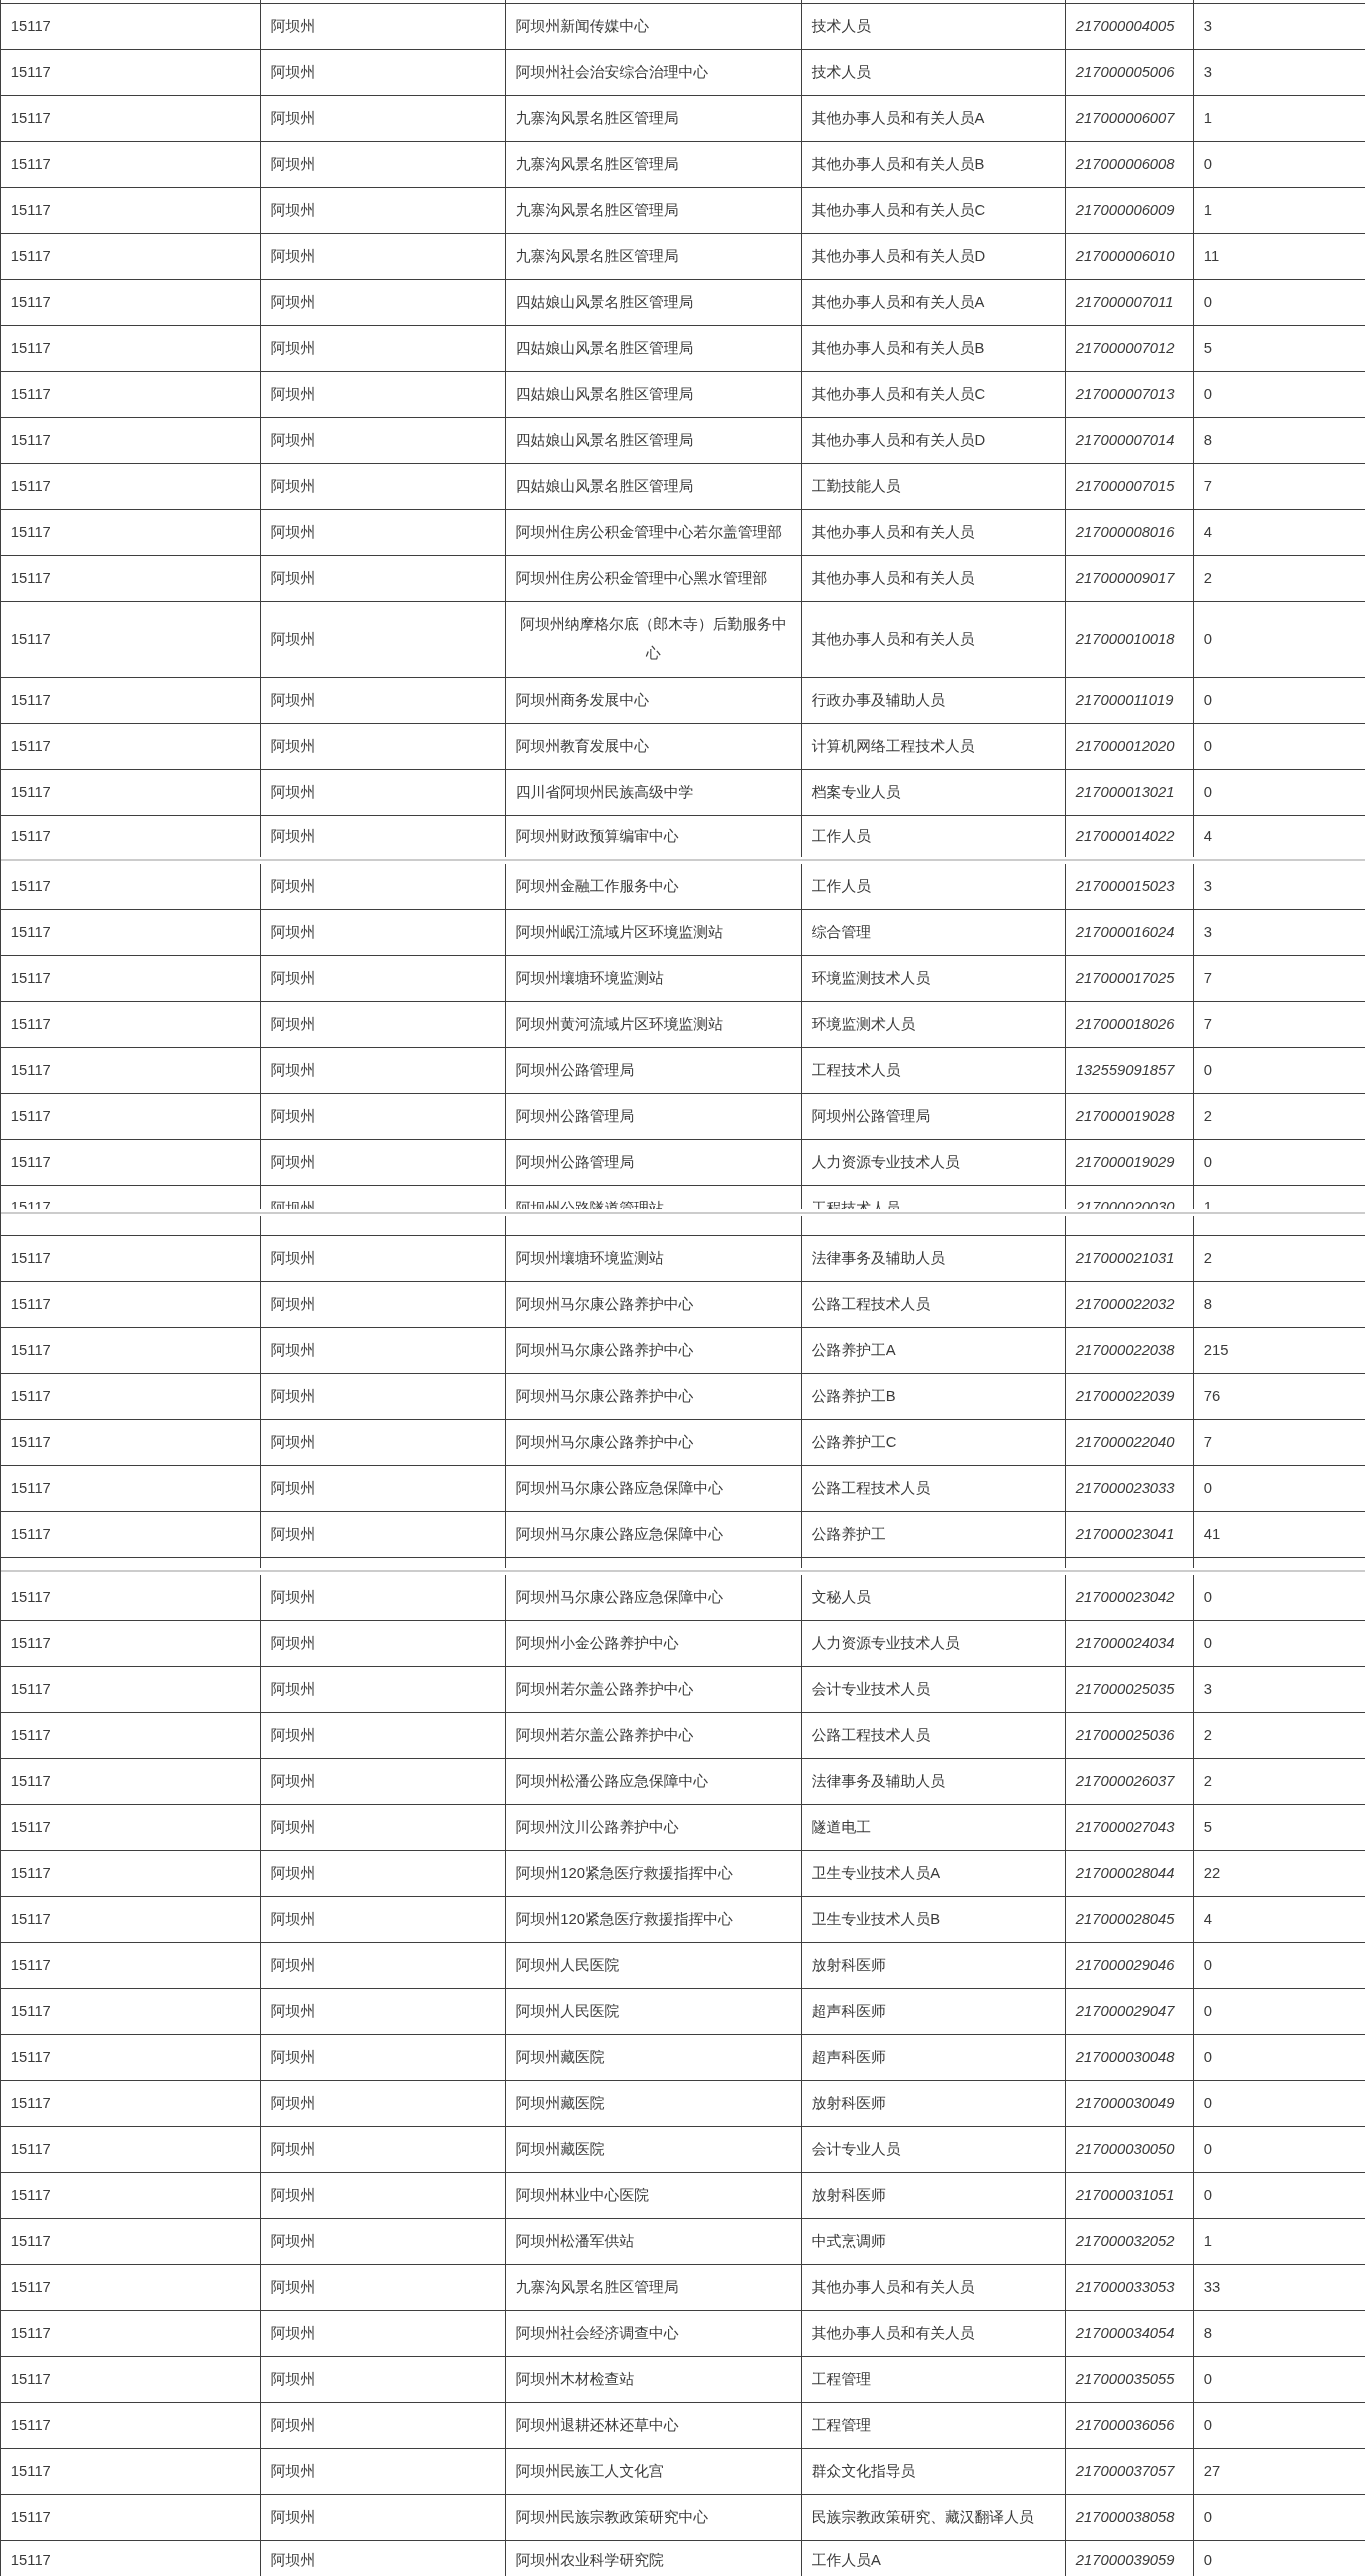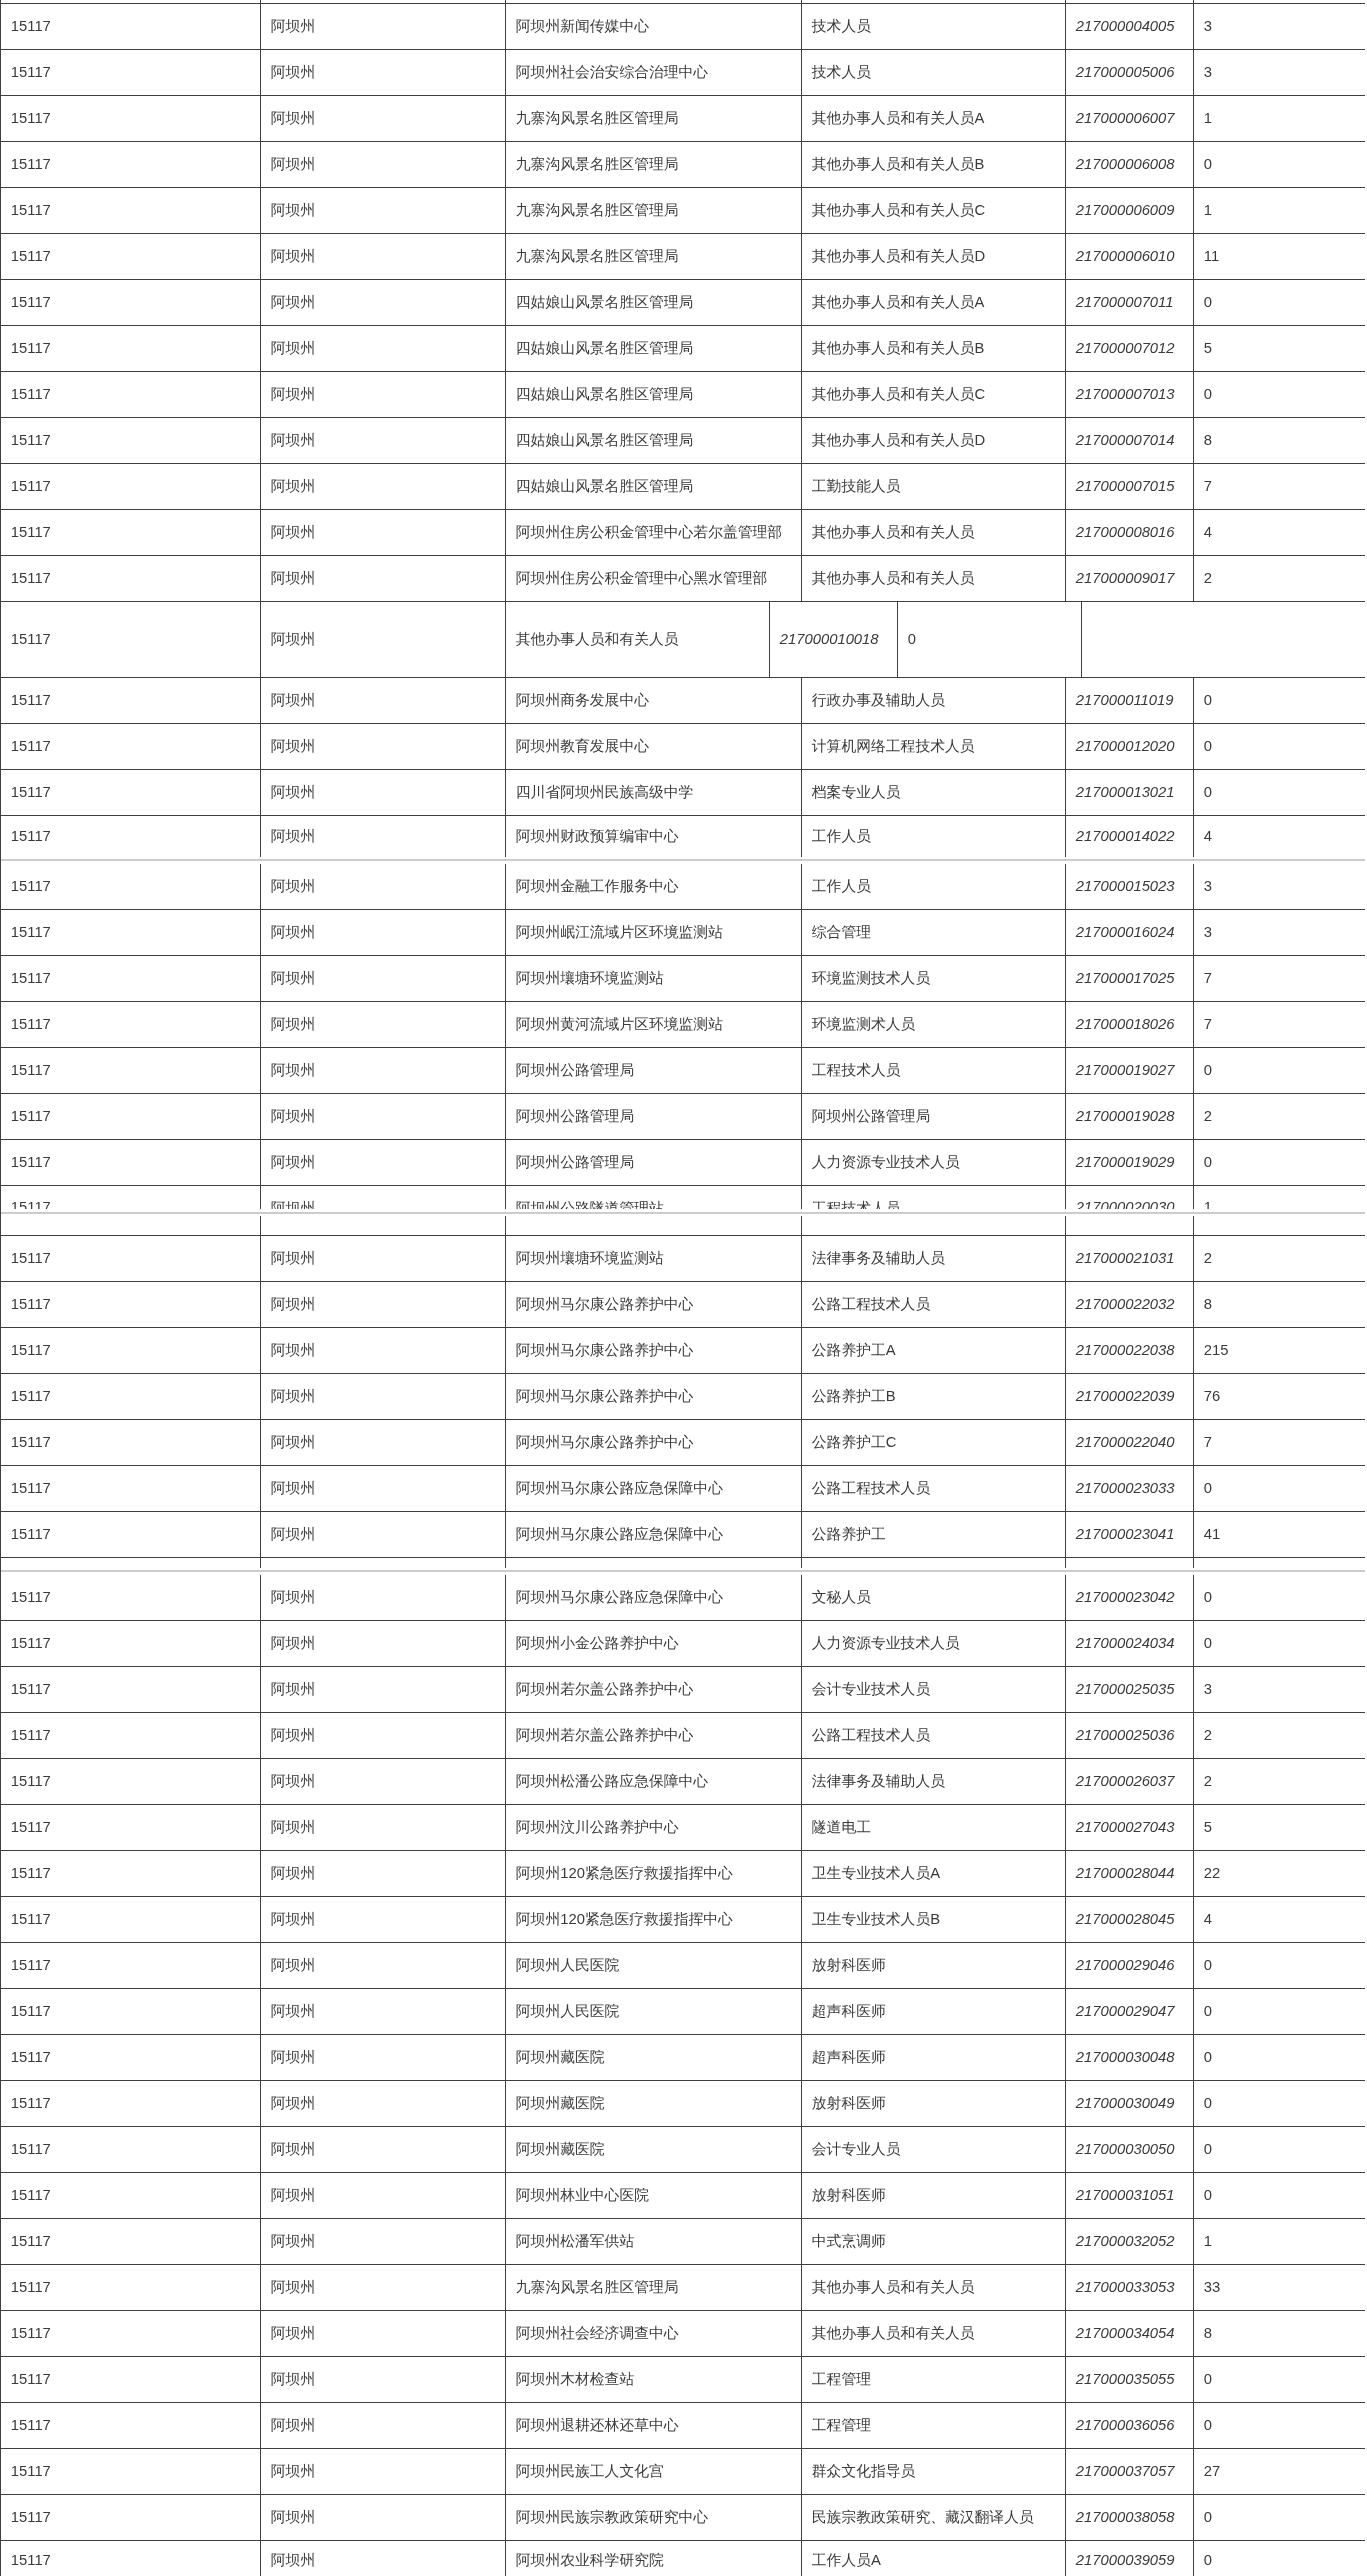--- a/index.html
+++ b/index.html
@@ -185,20 +185,21 @@
     <div class="cell c0">15117</div>
     <div class="cell c1">阿坝州</div>
     <div class="cell c2">阿坝州住房公积金管理中心黑水管理部</div>
     <div class="cell c3">其他办事人员和有关人员</div>
     <div class="cell c4">217000009017</div>
     <div class="cell c5">2</div>
   </div>
     <div class="row tall">
     <div class="cell c0">15117</div>
     <div class="cell c1">阿坝州</div>
+    <div class="cell c2">阿坝州纳摩格尔底（郎木寺）后勤服务中心</div>
     <div class="cell c3">其他办事人员和有关人员</div>
     <div class="cell c4">217000010018</div>
     <div class="cell c5">0</div>
   </div>
     <div class="row">
     <div class="cell c0">15117</div>
     <div class="cell c1">阿坝州</div>
     <div class="cell c2">阿坝州商务发展中心</div>
     <div class="cell c3">行政办事及辅助人员</div>
     <div class="cell c4">217000011019</div>
@@ -263,21 +264,21 @@
     <div class="cell c2">阿坝州黄河流域片区环境监测站</div>
     <div class="cell c3">环境监测术人员</div>
     <div class="cell c4">217000018026</div>
     <div class="cell c5">7</div>
   </div>
     <div class="row">
     <div class="cell c0">15117</div>
     <div class="cell c1">阿坝州</div>
     <div class="cell c2">阿坝州公路管理局</div>
     <div class="cell c3">工程技术人员</div>
-    <div class="cell c4">217000019027</div>
+    <div class="cell c4">132559091857</div>
     <div class="cell c5">0</div>
   </div>
     <div class="row">
     <div class="cell c0">15117</div>
     <div class="cell c1">阿坝州</div>
     <div class="cell c2">阿坝州公路管理局</div>
     <div class="cell c3">阿坝州公路管理局</div>
     <div class="cell c4">217000019028</div>
     <div class="cell c5">2</div>
   </div>

